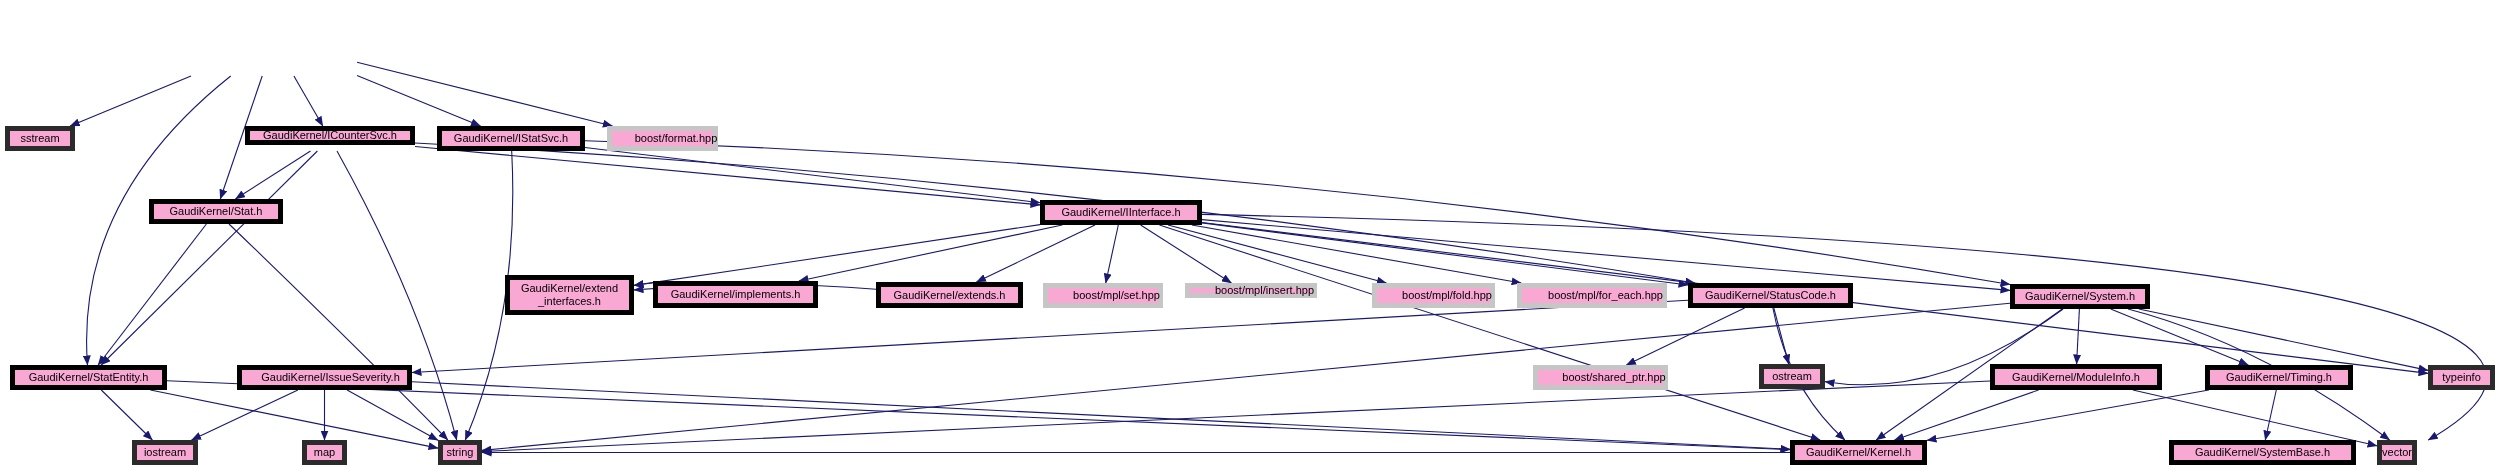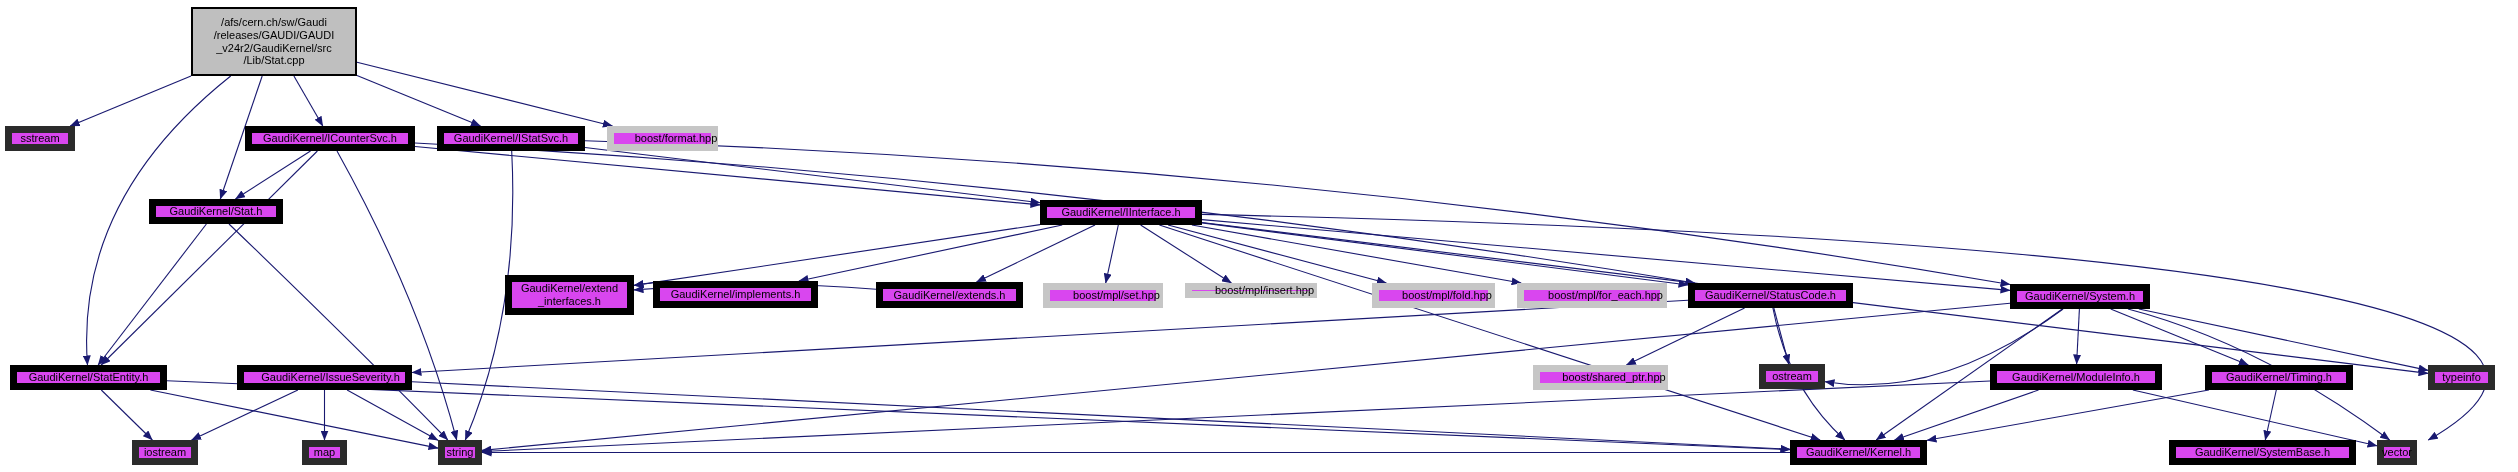--- a/index.html
+++ b/index.html
@@ -1,21 +1,21 @@
 <!DOCTYPE html>
 <html><head>
 <meta charset="utf-8">
 <style>
   html,body{margin:0;padding:0;background:#fff;}
   #stage{position:relative;width:2518px;height:472px;background:#ffffff;overflow:hidden;}
   #edges{position:absolute;left:0;top:0;z-index:1;}
   .node{
     position:absolute;z-index:2;box-sizing:border-box;
     display:flex;align-items:center;justify-content:center;
-    background:#d946ef;border:7px solid #14532d;
+    background:#f9a8d4;border:5px solid #14532d;
     font-family:"Liberation Sans",sans-serif;font-size:11px;line-height:1.18;
     color:#000;text-align:center;white-space:pre-line;cursor:default;
   }
   .node.hdr{border-color:#000000;}
   .node.std{border-color:#2b2b2b;}
   .node.ext{border-color:#c6c6c6;padding-left:27px;}
   .node.root{background:#bfbfbf;border:2px solid #000000;}
   path.edge{fill:none;stroke:#191970;stroke-width:1.1px;}
 </style>
 </head>
@@ -78,26 +78,22 @@
         <path class="edge" d="M2063.1,309 Q1940,400 1825,381.7" marker-end="url(#arr)"></path>
         <path class="edge" d="M2128,309 Q2258.3,342.9 2389.6,440" marker-end="url(#arr)"></path>
         <path class="edge" d="M2038.5,390 L1894.5,440" marker-end="url(#arr)"></path>
         <path class="edge" d="M1990,381 L482,451.5" marker-end="url(#arr)"></path>
         <path class="edge" d="M2132.9,390 L2377,445.8" marker-end="url(#arr)"></path>
         <path class="edge" d="M2208.9,390 L1927,440.3" marker-end="url(#arr)"></path>
         <path class="edge" d="M2276.3,390 L2265.3,440" marker-end="url(#arr)"></path>
         <path class="edge" d="M1790,452.5 L482,452.5" marker-end="url(#arr)"></path>
       </g>
   </svg>
-<div class="node root" style="left: 191px; top: 7px; width: 166px; height: 69px;">/afs/cern.ch/sw/Gaudi
-/releases/GAUDI/GAUDI
-_v24r2/GaudiKernel/src
-/Lib/Stat.cpp</div>
     <div class="node std" style="left: 5px; top: 126px; width: 70px; height: 25px;">sstream</div>
-    <div class="node hdr" style="left: 245px; top: 126px; width: 170px; height: 25px;">GaudiKernel/ICounterSvc.h</div>
+    <div class="node hdr" style="left: 245px; top: 126px; width: 170px; height: 19px;">GaudiKernel/ICounterSvc.h</div>
     <div class="node hdr" style="left: 437px; top: 126px; width: 148px; height: 25px;">GaudiKernel/IStatSvc.h</div>
     <div class="node ext" style="left: 607px; top: 126px; width: 111px; height: 25px;">boost/format.hpp</div>
     <div class="node hdr" style="left: 149px; top: 199px; width: 134px; height: 25px;">GaudiKernel/Stat.h</div>
     <div class="node hdr" style="left: 1040px; top: 200px; width: 162px; height: 25px;">GaudiKernel/IInterface.h</div>
     <div class="node hdr" style="left: 505px; top: 275px; width: 129px; height: 40px;">GaudiKernel/extend
 _interfaces.h</div>
     <div class="node hdr" style="left: 653px; top: 281px; width: 165px; height: 27px;">GaudiKernel/implements.h</div>
     <div class="node hdr" style="left: 876px; top: 282px; width: 147px; height: 26px;">GaudiKernel/extends.h</div>
     <div class="node ext" style="left: 1043px; top: 283px; width: 120px; height: 25px;">boost/mpl/set.hpp</div>
     <div class="node ext" style="left: 1185px; top: 283px; width: 132px; height: 15px;">boost/mpl/insert.hpp</div>

